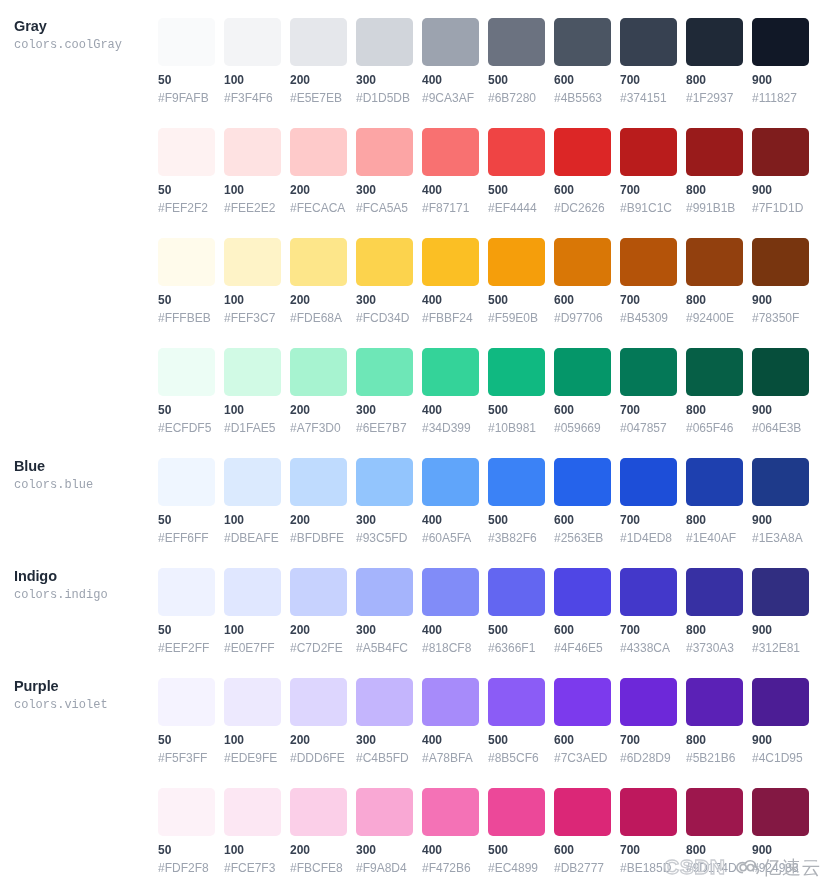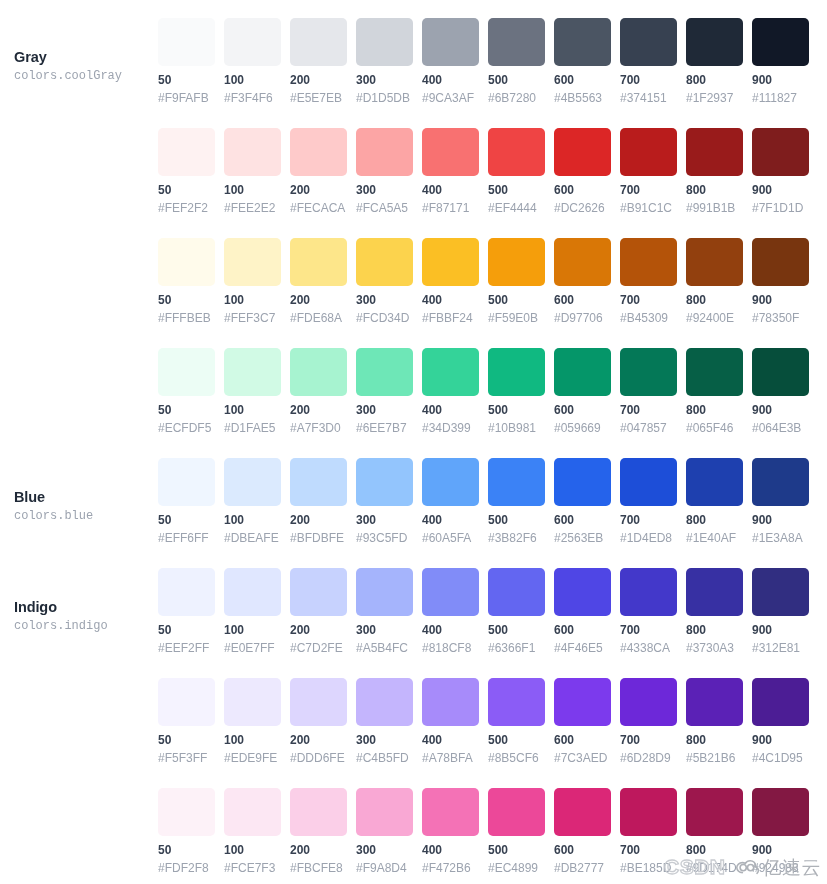--- a/index.html
+++ b/index.html
@@ -20,21 +20,20 @@
   }
   .palette-row {
     position: relative;
     height: 110px;
   }
   .row-label {
     position: absolute;
     left: 14px;
     top: 18px;
     width: 140px;
-    margin-top: 31px;
   }
   .row-name {
     font-size: 14.5px;
     font-weight: bold;
     color: #1f2937;
     line-height: 17px;
     letter-spacing: -0.1px;
   }
   .row-key {
     font-family: "Liberation Mono", monospace;
@@ -439,20 +438,24 @@
           <div class="swatch-hex">#3730A3</div>
         </div>
         <div class="swatch-cell">
           <div class="swatch-chip" style="background: rgb(49, 46, 129);"></div>
           <div class="swatch-step">900</div>
           <div class="swatch-hex">#312E81</div>
         </div>
       </div>
     </div>
     <div class="palette-row">
+      <div class="row-label">
+        <div class="row-name">Purple</div>
+        <div class="row-key">colors.violet</div>
+      </div>
       <div class="swatches">
         <div class="swatch-cell">
           <div class="swatch-chip" style="background: rgb(245, 243, 255);"></div>
           <div class="swatch-step">50</div>
           <div class="swatch-hex">#F5F3FF</div>
         </div>
         <div class="swatch-cell">
           <div class="swatch-chip" style="background: rgb(237, 233, 254);"></div>
           <div class="swatch-step">100</div>
           <div class="swatch-hex">#EDE9FE</div>

